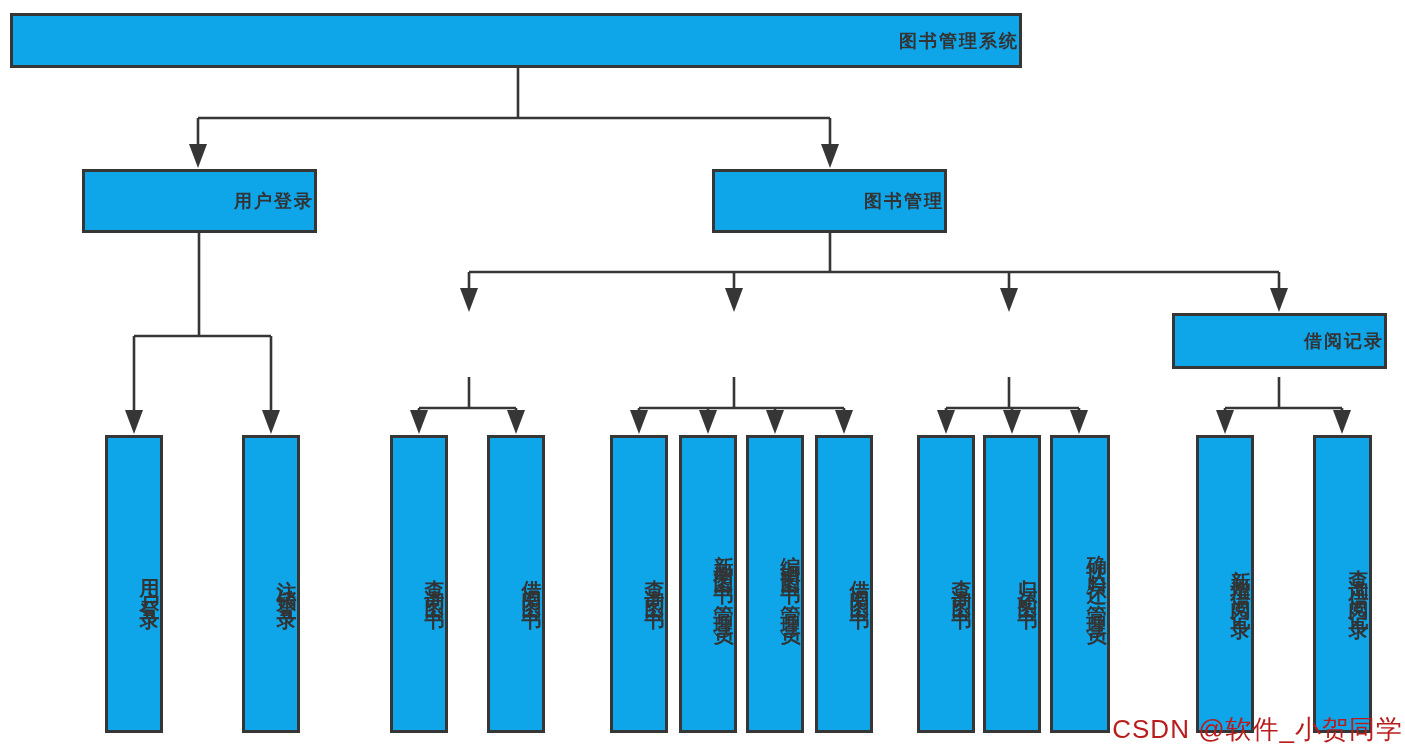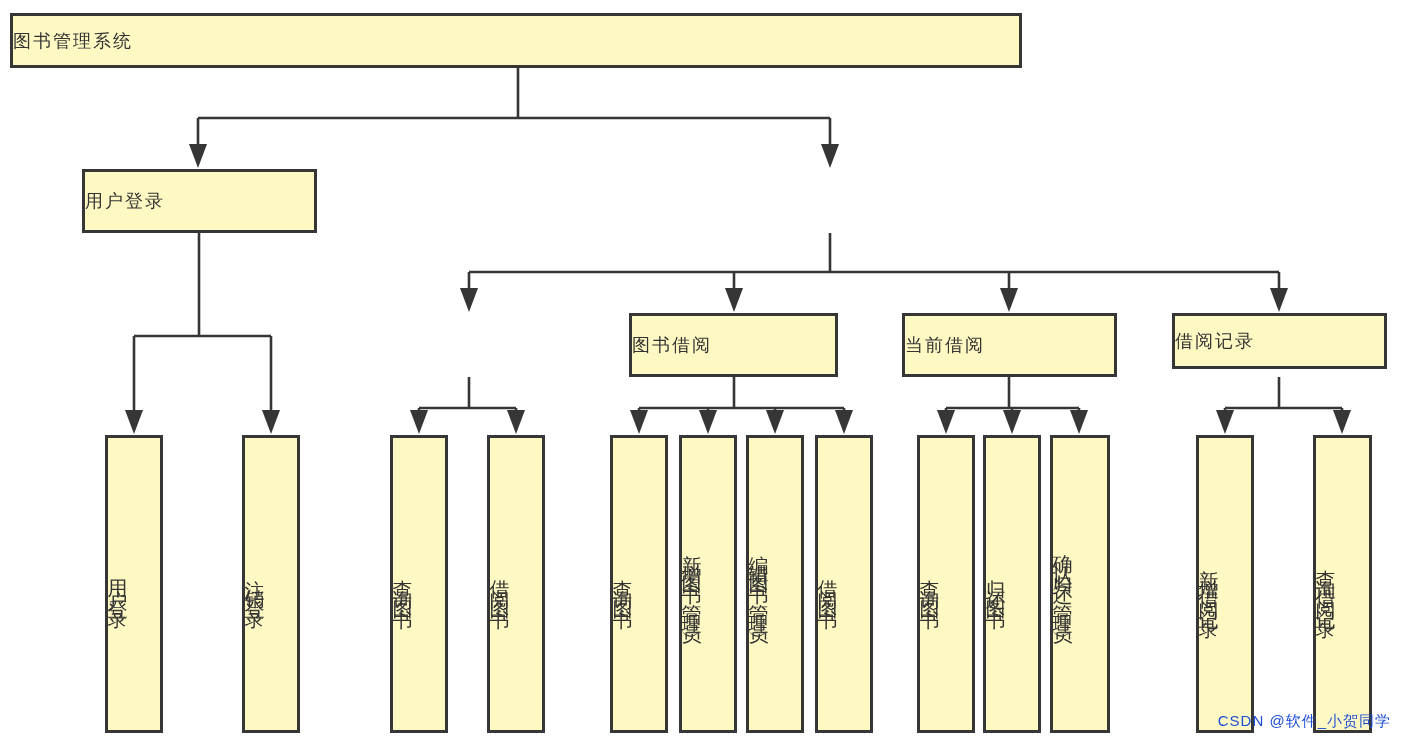--- a/index.html
+++ b/index.html
@@ -1,27 +1,27 @@
 <!DOCTYPE html>
 <html><head>
 <meta charset="utf-8">
 <style>
   html,body{margin:0;padding:0;background:#ffffff;}
   .canvas{position:relative;width:1405px;height:747px;background:#ffffff;overflow:hidden;
           font-family:"Liberation Sans","DejaVu Sans",sans-serif;color:#333333;}
   .connectors{position:absolute;left:0;top:0;z-index:1;}
-  .box{position:absolute;box-sizing:border-box;border:3px solid #363636;background:#fef9c3;
-       display:flex;align-items:center;justify-content:flex-start;z-index:2;}
+  .box{position:absolute;box-sizing:border-box;border:3px solid #363636;background:#0ea5e9;
+       display:flex;align-items:center;justify-content:flex-end;z-index:2;font-weight:bold;}
   .hlabel{font-size:18px;letter-spacing:2px;white-space:nowrap;}
   .root{left:10px;top:13px;width:1012px;height:55px;}
   .leaf{top:435px;width:58px;height:298px;}
   .vlabel{writing-mode:vertical-rl;text-orientation:mixed;font-size:20px;
           letter-spacing:10px;line-height:1;white-space:nowrap;}
-  .watermark{position:absolute;right:14px;top:712px;z-index:3;font-size:15px;
-             color:#1d4ed8;letter-spacing:1px;z-index:3;}
+  .watermark{position:absolute;right:2px;top:712px;z-index:3;font-size:26px;
+             color:#b91c1c;letter-spacing:1px;z-index:3;}
 </style>
 </head>
 <body>
 
 <div class="canvas">
 
   <svg class="connectors" width="1405" height="747" viewBox="0 0 1405 747" aria-hidden="true">
     <g stroke="#363636" stroke-width="2.6" fill="none">
 
       <path d="M518,68 V118"></path>
@@ -90,27 +90,24 @@
     </g>
   </svg>
 
   <div class="box root">
     <span class="hlabel">图书管理系统</span>
   </div>
 
   <div class="box" style="left:82px;top:169px;width:235px;height:64px;">
     <span class="hlabel">用户登录</span>
   </div>
+  <div class="box" style="left:712px;top:169px;width:235px;height:64px;">
+    <span class="hlabel">图书管理</span>
+  </div>
 
-  <div class="box" style="left:629px;top:313px;width:209px;height:64px;">
-    <span class="hlabel">图书借阅</span>
-  </div>
-  <div class="box" style="left:902px;top:313px;width:215px;height:64px;">
-    <span class="hlabel">当前借阅</span>
-  </div>
   <div class="box" style="left:1172px;top:313px;width:215px;height:56px;">
     <span class="hlabel">借阅记录</span>
   </div>
 
   <div class="box leaf" style="left:105px;">
     <span class="vlabel">用户登录</span>
   </div>
   <div class="box leaf" style="left:242px;">
     <span class="vlabel">注销登录</span>
   </div>

